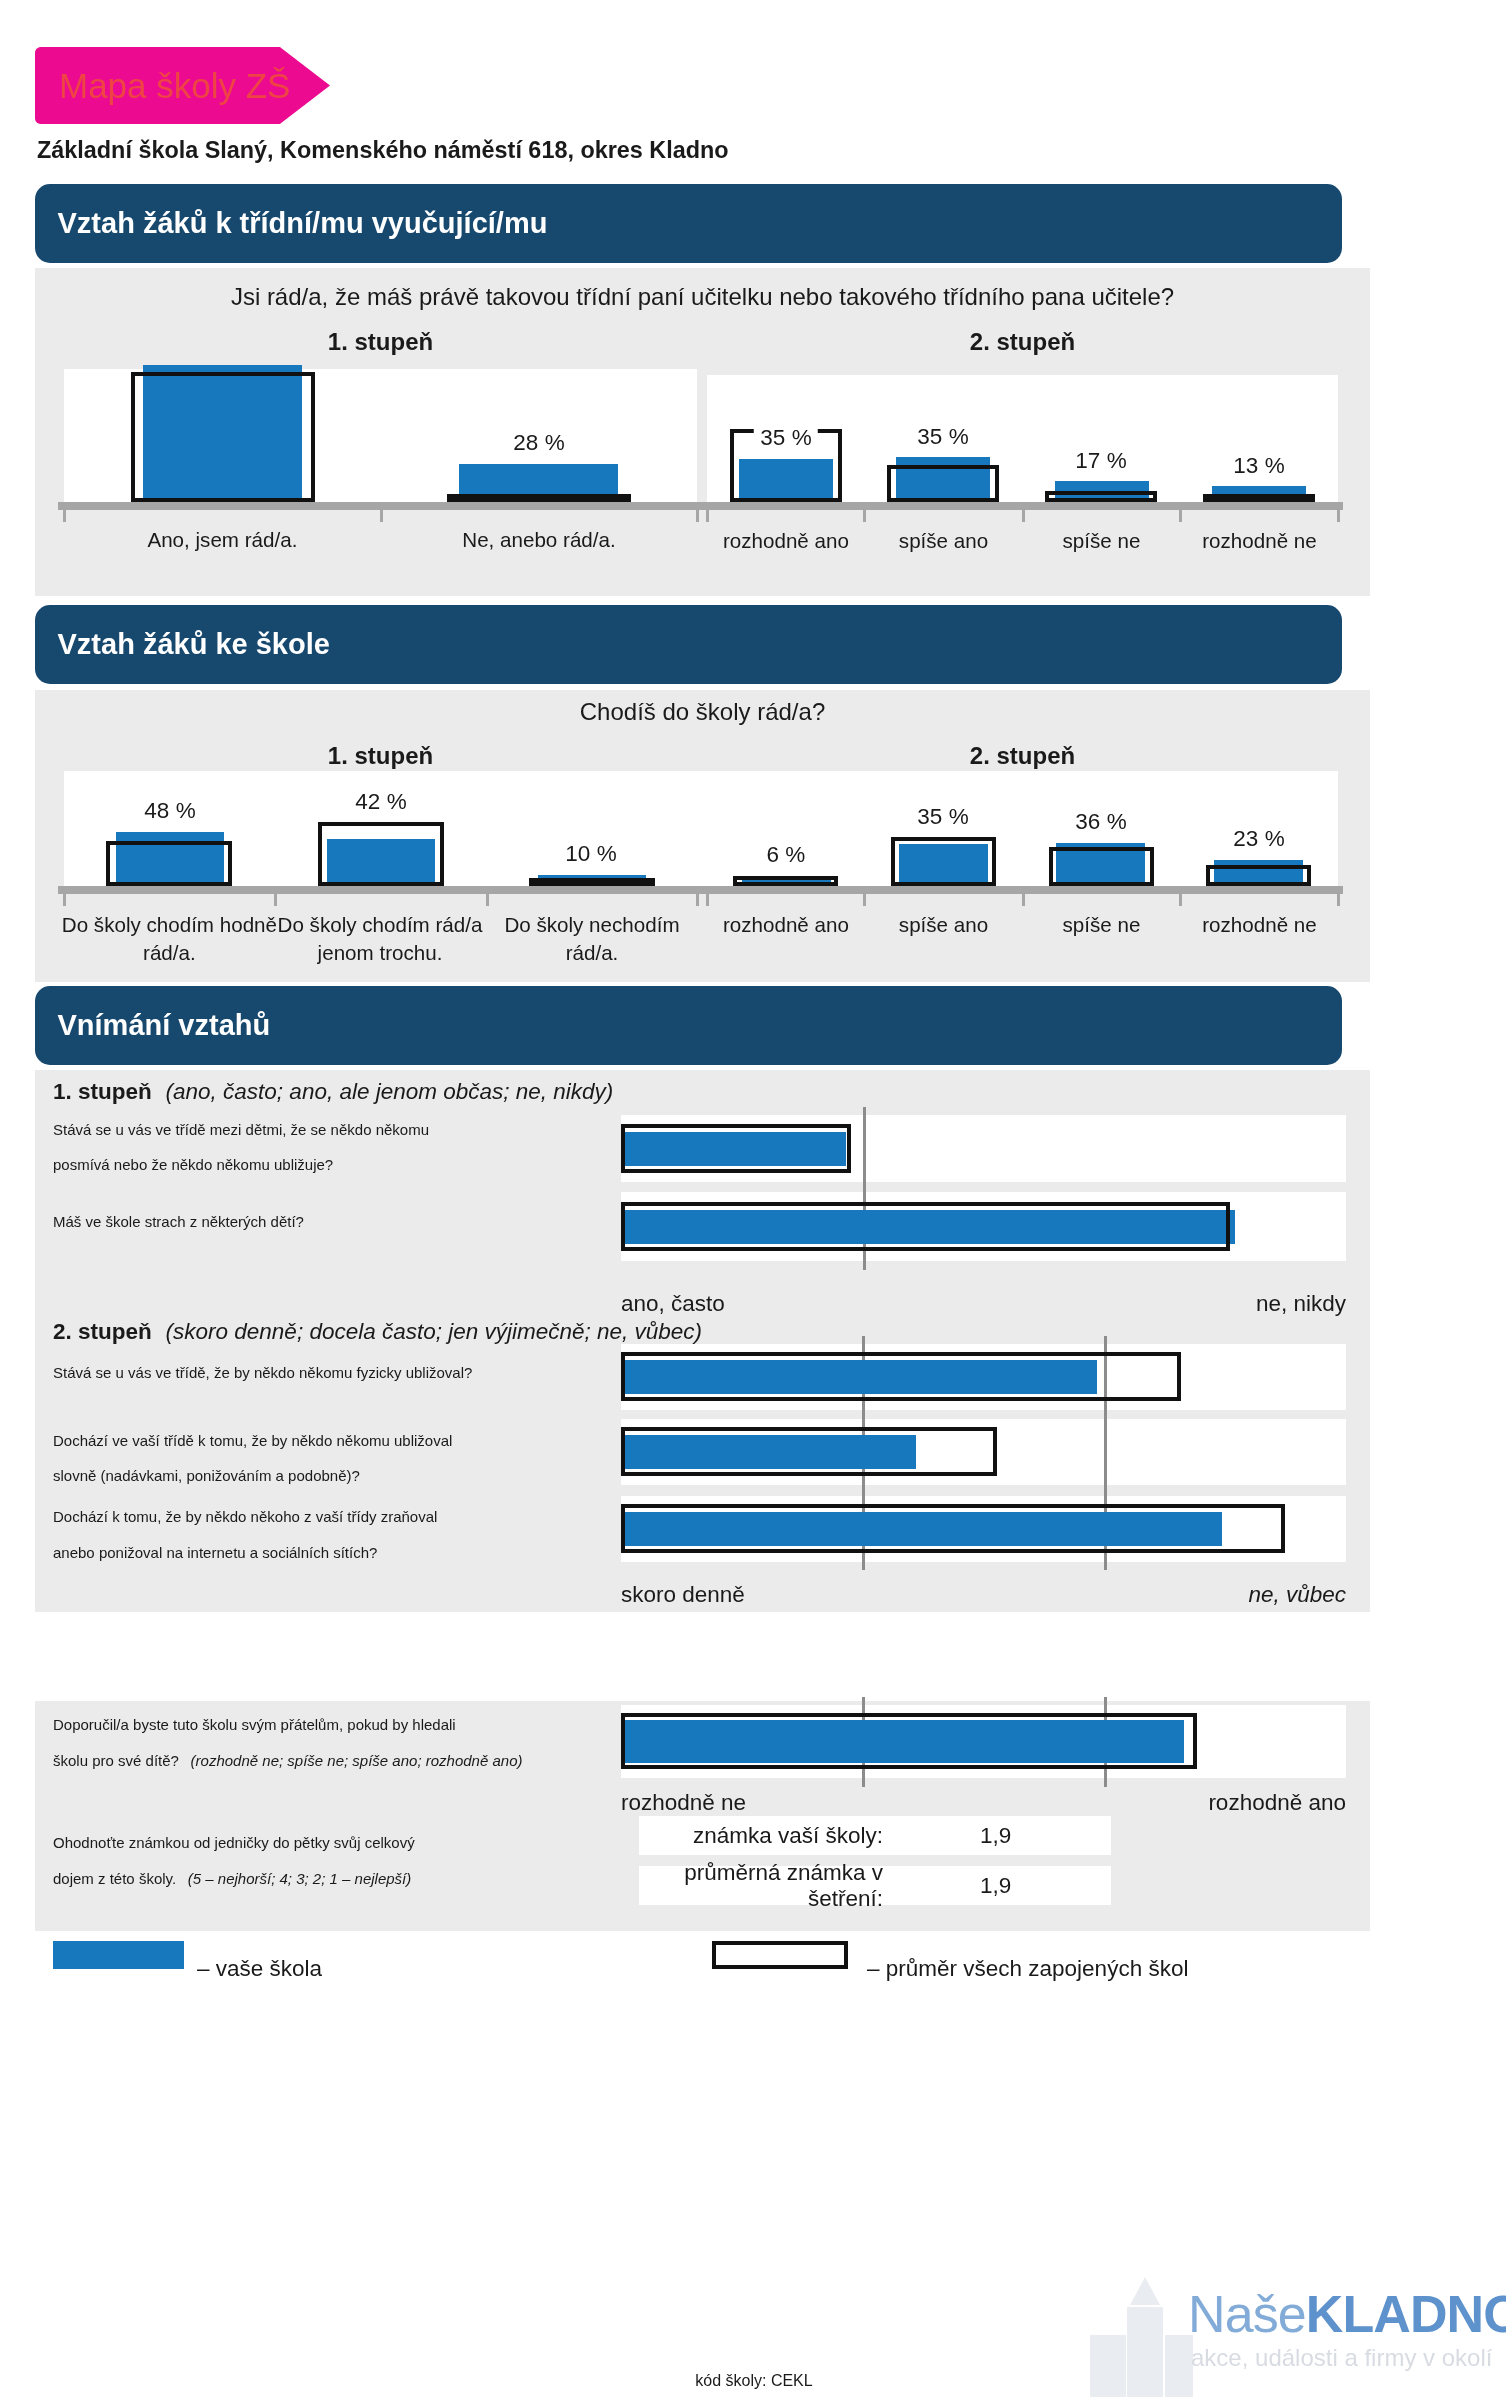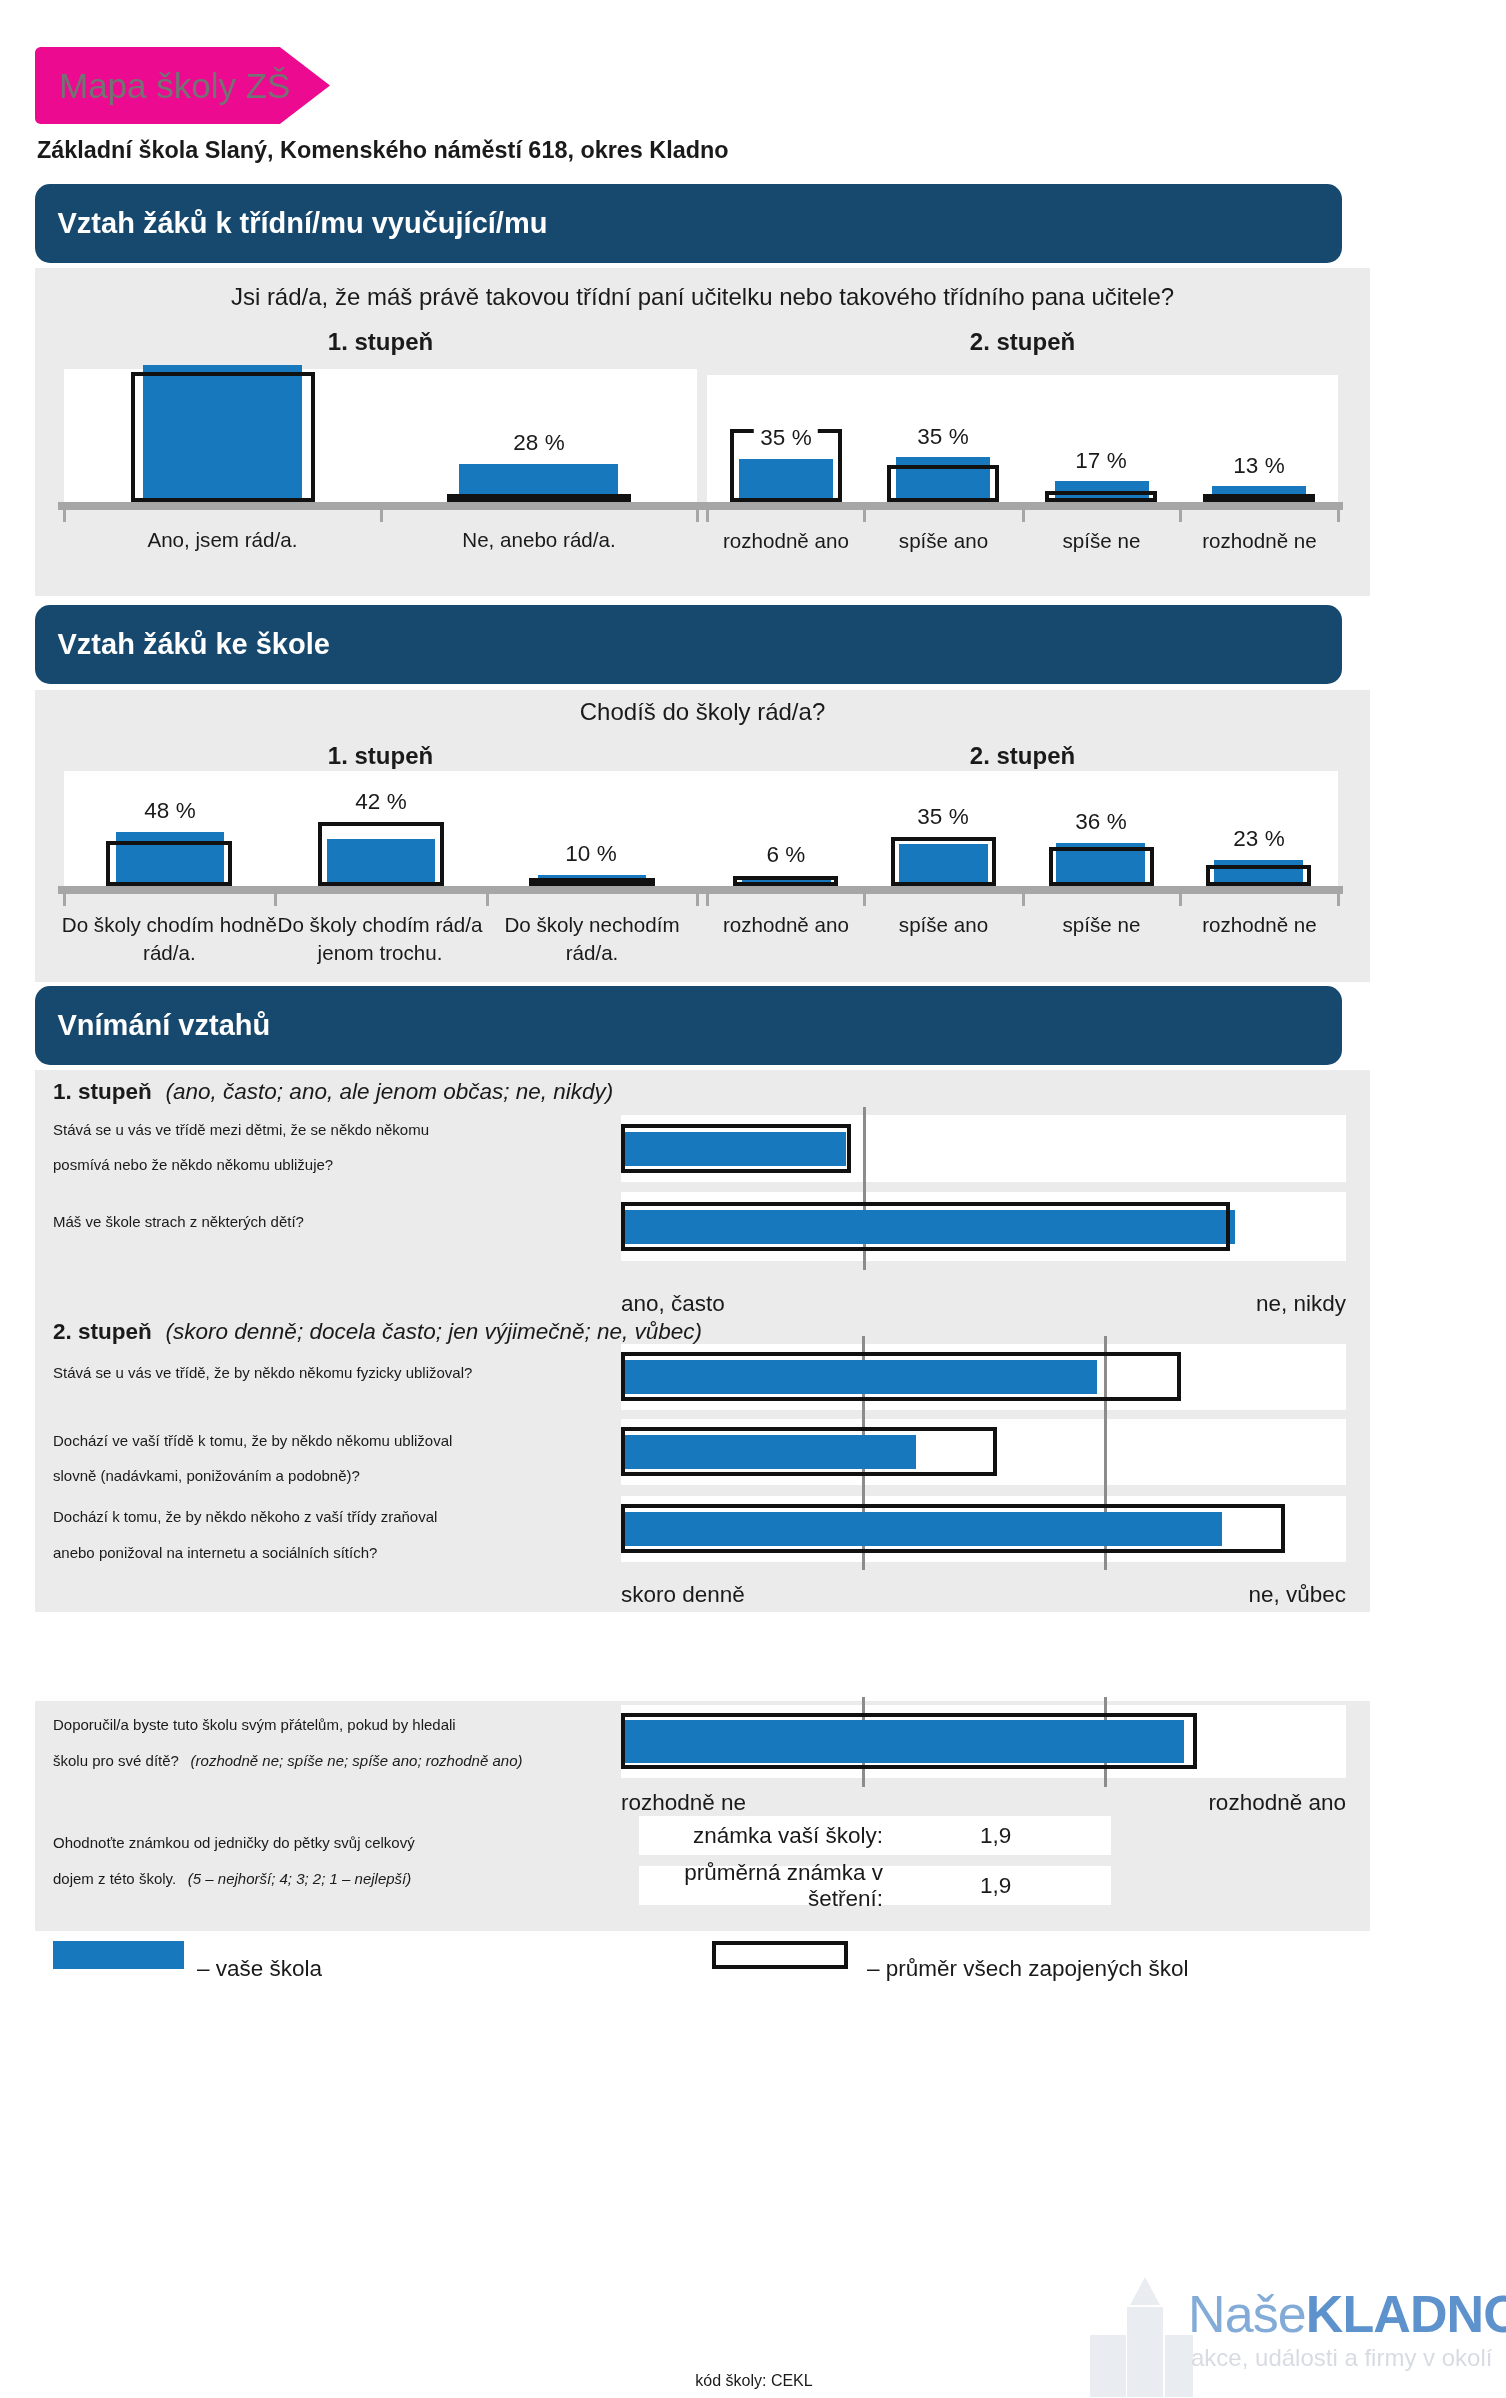--- a/index.html
+++ b/index.html
@@ -1,21 +1,21 @@
 <!DOCTYPE html>
 <html style="font-size:15px"><head>
 <meta charset="utf-8">
 <style>
   html,body{margin:0;padding:0;background:#fff;}
   .page{position:relative;width:1507px;height:2399px;background:#fff;overflow:hidden;
         font-family:"Liberation Sans",sans-serif;color:#1a1a1a;}
   
   .flag{position:absolute;left:35px;top:47px;width:295px;height:77px;background:#EC0A90;
         clip-path:polygon(0 0,83% 0,100% 50%,83% 100%,0 100%);border-radius:5.6px;}
-  .flag-label{position:absolute;left:59px;top:47px;height:60px;line-height:77px;color:#737373;
+  .flag-label{position:absolute;left:59px;top:47px;height:60px;line-height:77px;color:#ef4444;
         font-size:35px;font-weight:400;}
   .logo{position:absolute;left:1117px;top:41px;height:90px;}
   .school-name{position:absolute;left:37px;top:137px;font-size:23.4px;font-weight:bold;}
   
   .band{position:absolute;left:35px;width:1307px;height:79px;background:#17496F;border-radius:15px;
         color:#fff;font-size:29px;font-weight:bold;display:flex;align-items:center;padding-left:22.5px;box-sizing:border-box;}
   .panel{position:absolute;left:35px;width:1335px;background:#EBEBEB;}
   .q-center{position:absolute;left:35px;width:1335px;text-align:center;font-size:24px;}
   .subtitle{position:absolute;text-align:center;font-size:24px;font-weight:bold;}
   
@@ -210,21 +210,21 @@
     </div>
   <div class="qline" style="top:1508px;">Dochází k tomu, že by někdo někoho z vaší třídy zraňoval</div>
   <div class="qline" style="top:1544px;">anebo ponižoval na internetu a sociálních sítích?</div>
   <div class="track" style="left:621px;top:1496px;width:725px;height:66px;">
       <div class="marker" style="left: 241px; top: -8.4px; height: 82px;"></div>
       <div class="marker" style="left: 483px; top: -8.4px; height: 82px;"></div>
       <div class="hbar" style="left: 0px; top: 16px; width: 601px; height: 34px;"></div>
       <div class="havg" style="left: 0px; top: 8.4px; width: 664px; height: 49px;"></div>
     </div>
   <div class="scale-l" style="top:1582px;">skoro denně</div>
-  <div class="scale-r" style="top:1582px;">ne, vůbec</div>
+  <div class="scale-r" style="top:1582px;font-style:italic;">ne, vůbec</div>
 
   <div class="panel" style="top:1701px;height:230px;"></div>
   <div class="qline" style="top:1716px;">Doporučil/a byste tuto školu svým přátelům, pokud by hledali</div>
   <div class="qline" style="top:1752px;">
     <span>školu pro své dítě?</span>
     <span class="i" style="font-style:italic;margin-left:7.5px;">(rozhodně ne; spíše ne; spíše ano; rozhodně ano)</span>
   </div>
   <div class="track" style="left:621px;top:1705px;width:725px;height:73px;">
       <div class="marker" style="left: 241px; top: -8.4px; height: 90px;"></div>
       <div class="marker" style="left: 483px; top: -8.4px; height: 90px;"></div>

